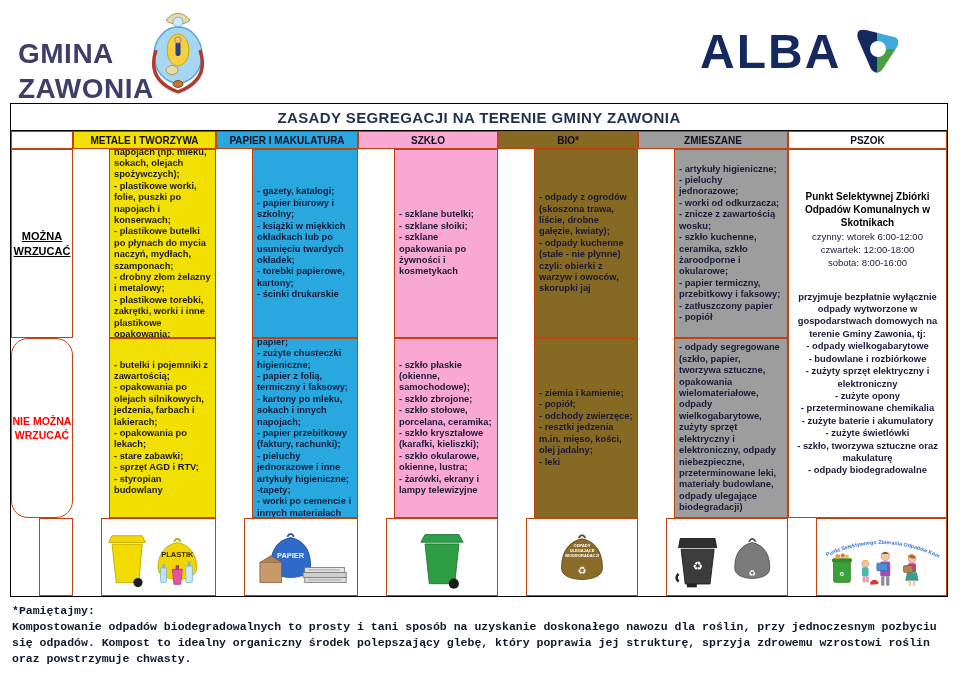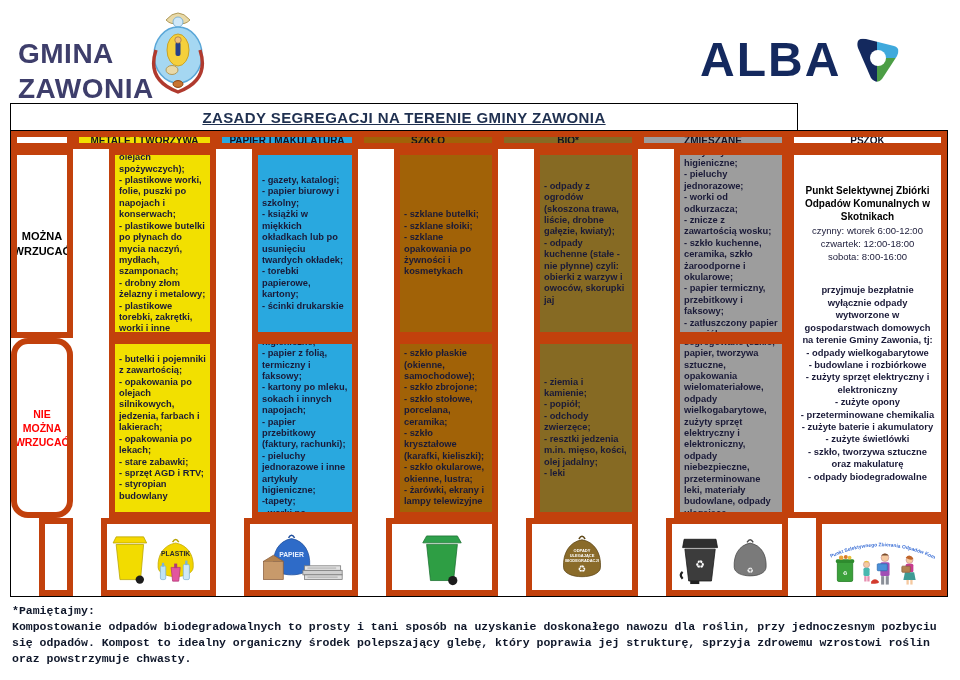--- a/index.html
+++ b/index.html
@@ -3,60 +3,60 @@
 <meta charset="utf-8">
 <style>
   * { margin:0; padding:0; box-sizing:border-box; }
   body { background:#fff; font-family:"Liberation Sans", sans-serif; }
   .sheet { position:relative; width:960px; height:680px; background:#ffffff; overflow:hidden; }
 
   
   .gmina-name { position:absolute; left:18px; top:36px; font-size:28px; font-weight:bold;
     color:#3E3E6B; line-height:1.25; white-space:pre-line; letter-spacing:0.5px; }
   .crest { position:absolute; left:148px; top:10px; }
-  .alba { position:absolute; left:700px; top:32px; display:flex; align-items:center; gap:10px; }
+  .alba { position:absolute; left:700px; top:24px; display:flex; align-items:flex-start; gap:10px; }
   .alba-text { font-size:48px; font-weight:bold; color:#14295E; letter-spacing:2px; }
 
   
-  .title-box { position:absolute; left:10px; top:103px; width:788px; height:28px;
+  .title-box { position:absolute; left:10px; top:103px; width:938px; height:28px;
     border:1px solid #000; display:flex; align-items:center; justify-content:center;
-    font-weight:bold; font-size:15px; color:#1F3050; letter-spacing:0.4px; background:#fff;text-decoration:underline; }
+    font-weight:bold; font-size:15px; color:#1F3050; letter-spacing:0.4px; background:#fff; }
 
   
   .grid { position:absolute; left:10px; top:130px; width:938px;
     display:grid; border:1px solid #000;
     grid-template-columns:62px 143px 142px 140px 140px 150px 159px;
     grid-template-rows:18px 189px 180px 78px; }
-  .cell { border:6px solid #c2410c; overflow:hidden; background:#fff; }
+  .cell { border:1px solid #c2410c; overflow:hidden; background:#fff; }
   .hdr { display:flex; align-items:center; justify-content:center;
     font-weight:bold; font-size:10px; color:#101020; text-align:center; }
   .list { display:flex; align-items:center; padding:18px 4px;margin-left:36px; }
   .list span { font-size:9.3px; font-weight:bold; color:#1A1A38;
     line-height:11.4px; white-space:pre-line; }
   .rowlab { display:flex; align-items:center; justify-content:center; text-align:center;
     font-weight:bold; white-space:pre-line; }
-  .rowlab.can { font-size:11px; color:#000; line-height:1.35; }
+  .rowlab.can { font-size:11px; color:#000; line-height:1.35;text-decoration:underline; }
   .rowlab.cannot { font-size:10.5px; color:#FF0000; line-height:1.35;border-radius:17px; }
 
   .c-yellow { background:#F2E000; }
   .c-blue   { background:#29A8DF; }
-  .c-green  { background:#a16207; }
+  .c-green  { background:#f9a8d4; }
   .c-brown  { background:#866A23; }
   .c-gray   { background:#9D9D9D; }
 
   
   .pszok-cell { grid-column:7; grid-row:2 / span 2; display:flex; flex-direction:column;
     justify-content:center; text-align:center; padding:16px 6px; }
   .pszok-title { font-weight:bold; font-size:10px; color:#000; line-height:1.3; }
   .pszok-hours { font-size:9.5px; color:#1A1A38; line-height:1.35; white-space:pre-line; margin-top:2px; }
   .pszok-body  { font-size:9.4px; font-weight:bold; color:#1A1A38; line-height:1.32;
     white-space:pre-line; margin-top:21px; }
 
   
-  .binrow { position:relative; display:flex; align-items:flex-start; justify-content:center;margin-left:28px; }
+  .binrow { position:relative; display:flex; align-items:flex-end; justify-content:center;margin-left:28px; }
   .tiny-overlay { position:absolute; font-weight:bold; color:#fff; text-align:center;
     font-size:4px; line-height:1.25; pointer-events:none; }
 
   
   .footer { position:absolute; left:12px; top:604px; width:936px; color:#0f172a;font-family:Liberation Mono, monospace; }
   .footer-head { font-weight:bold; font-size:11.5px; margin-bottom:2px; }
   .footer-body { font-weight:bold; font-size:11.5px; line-height:1.4; }
 </style>
 </head>
 <body>

